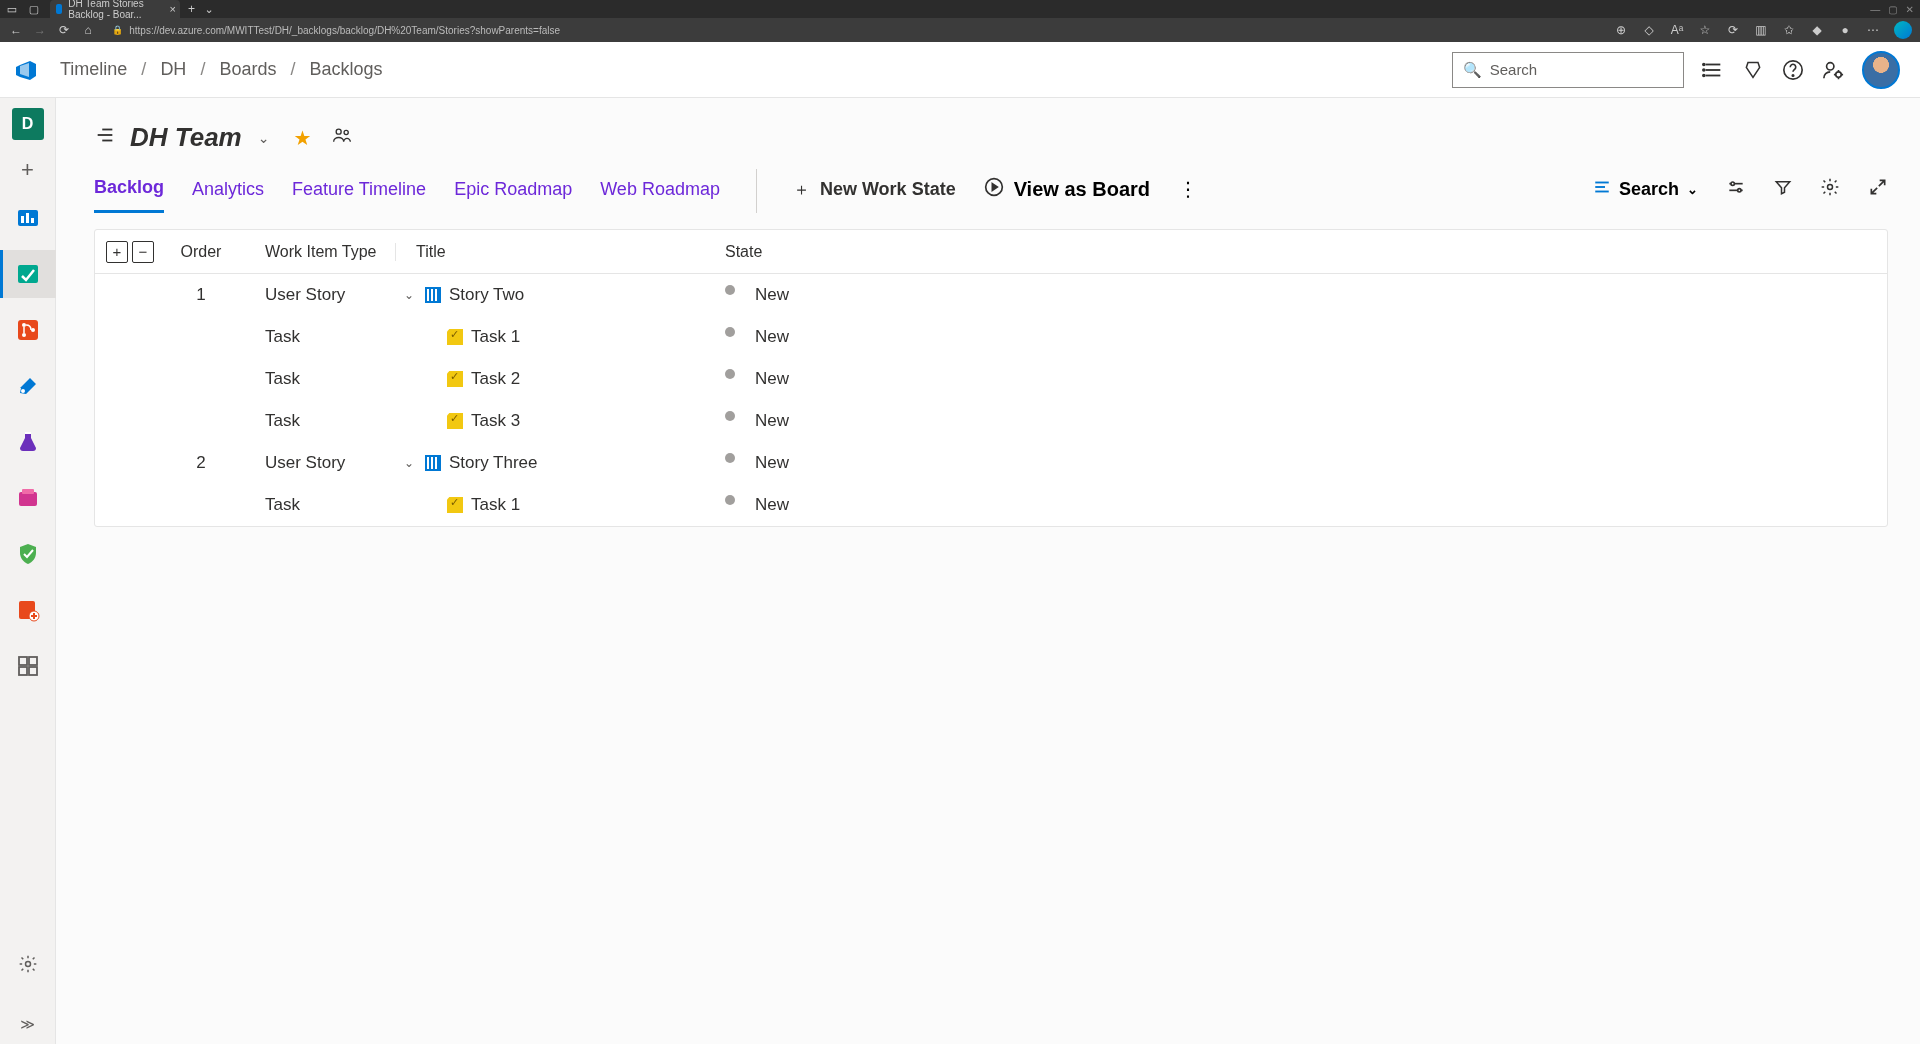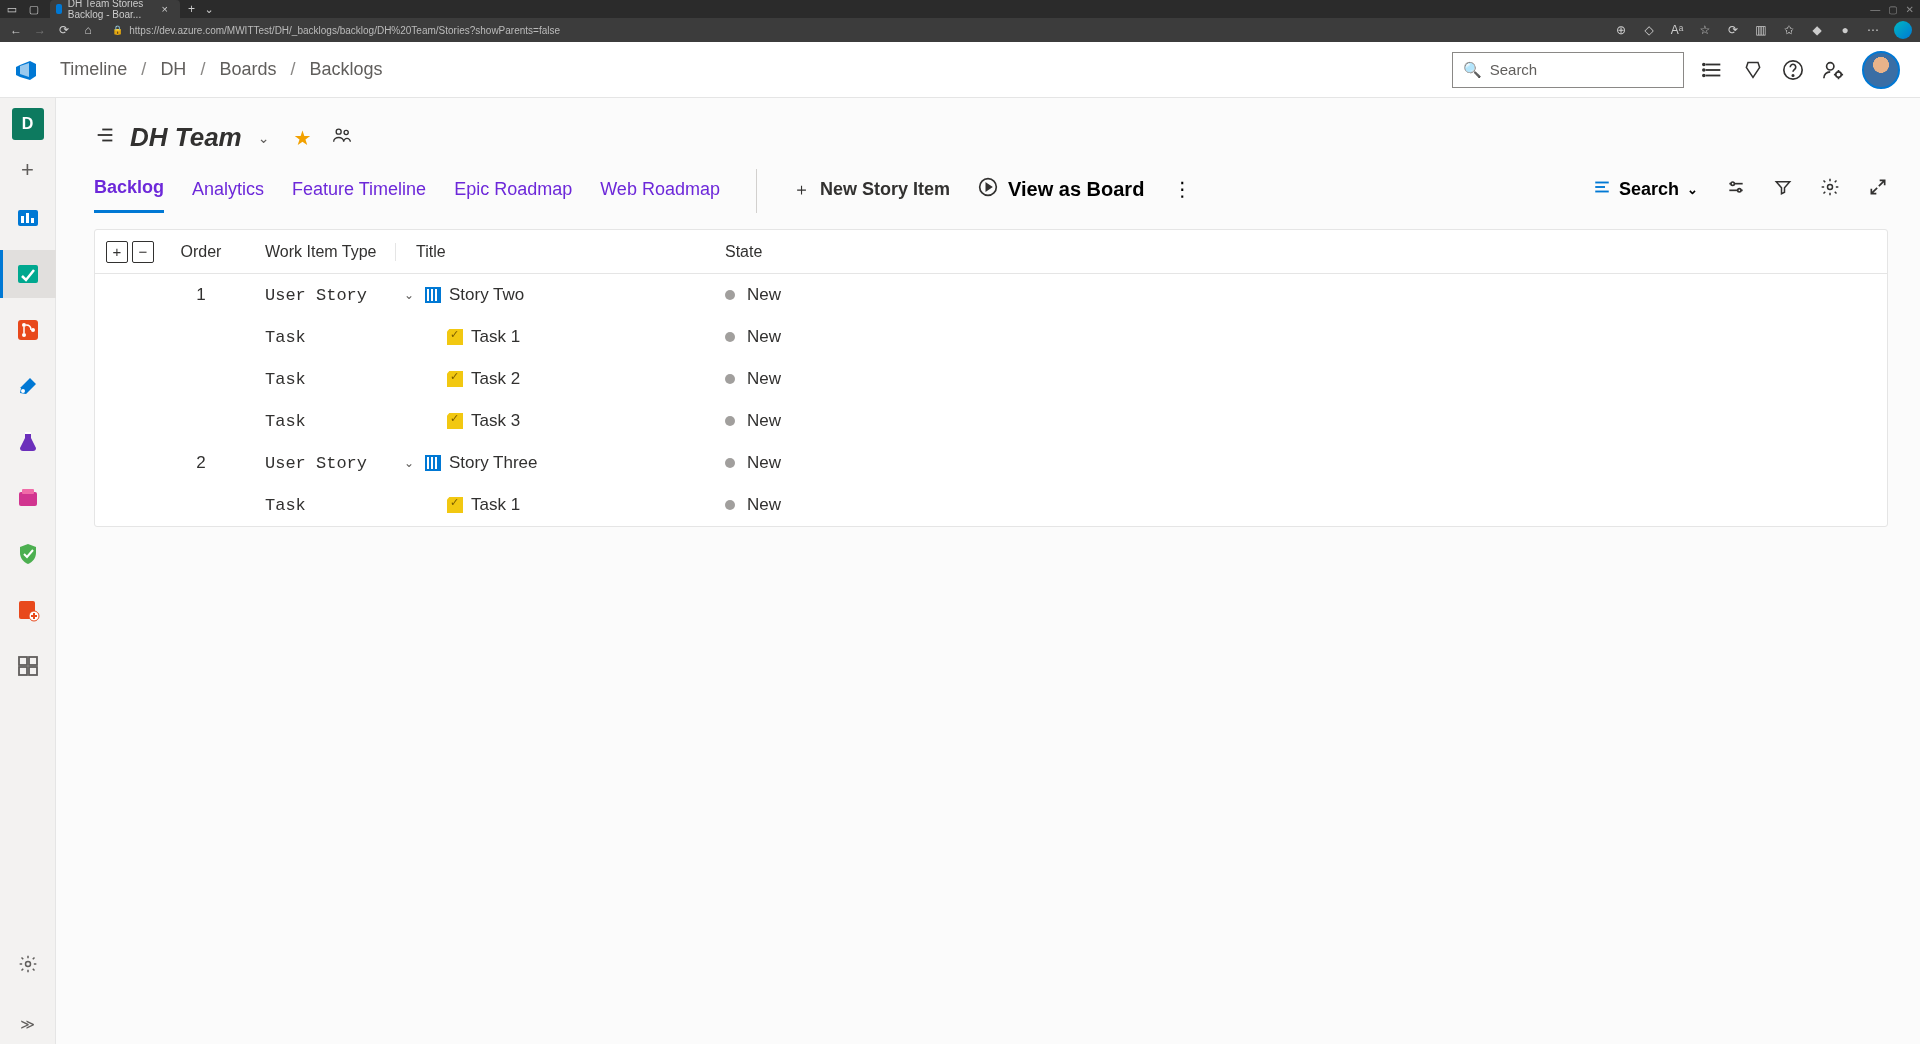--- a/index.html
+++ b/index.html
@@ -2,21 +2,21 @@
 <html><head>
   <meta charset="utf-8">
   <style>
     * { margin: 0; padding: 0; box-sizing: border-box; font-family: "Segoe UI", -apple-system, sans-serif; }
     body { width: 1920px; height: 1044px; overflow: hidden; background: #2b2b2b; }
     
     
     .browser-titlebar { height: 18px; background: #2b2b2b; display: flex; align-items: center; padding: 0 6px; gap: 10px; }
     .tb-icon { width: 12px; height: 12px; display:flex; align-items:center; justify-content:center; color:#ccc; font-size:11px; cursor:pointer; }
     .tab-strip { display:flex; align-items:center; height:18px; }
-    .browser-tab { background:#3c3c3c; height:18px; display:flex; align-items:center; padding:0 12px 0 6px; gap:6px; border-radius:4px 4px 0 0; color:#ccc; font-size:10px; max-width:130px; }
+    .browser-tab { background:#3c3c3c; height:18px; display:flex; align-items:center; padding:0 4px 0 6px; gap:6px; border-radius:4px 4px 0 0; color:#ccc; font-size:10px; max-width:130px; }
     .tab-favicon { width:10px; height:10px; background:#0078d4; border-radius:2px; }
     .tab-close { color:#ccc; font-size:11px; cursor:pointer; }
     .tab-plus { color:#ccc; font-size:12px; padding:0 8px; cursor:pointer; }
     .win-controls { margin-left:auto; display:flex; gap:8px; color:#888; font-size:10px; }
     
     .browser-toolbar { height: 24px; background: #3c3c3c; display: flex; align-items: center; padding: 0 8px; gap: 8px; color: #ccc; }
     .nav-btn { width:16px; height:16px; display:flex; align-items:center; justify-content:center; cursor:pointer; font-size:12px; }
     .url-bar { flex:0 0 auto; display:flex; align-items:center; gap:6px; font-size:10px; color:#bbb; margin-left:8px; }
     .url-bar .lock { font-size:9px; }
     .toolbar-right { margin-left:auto; display:flex; gap:14px; align-items:center; }
@@ -78,27 +78,27 @@
     .col-order { width:110px; text-align:center; padding-right:18px; }
     .col-type { width:130px; }
     .col-title { width:280px; border-left:1px solid #e5e5e5; padding-left:20px; }
     .col-state-spacer { width:40px; border-left:1px solid #e5e5e5; }
     .col-state { width:160px; padding-left:10px; }
     .col-after { flex:1; border-left:1px solid #e5e5e5; }
     
     .grid-row { display:flex; align-items:center; height:42px; font-size:17px; color:#323130; }
     .r-expand { width:60px; }
     .r-order { width:110px; text-align:center; padding-right:18px; }
-    .r-type { width:130px;font-family:Liberation Mono, monospace; }
+    .r-type { width:130px; }
     .r-title { width:280px; display:flex; align-items:center; gap:8px; padding-left:6px; }
     .r-title.child { padding-left:28px; }
     .chev { font-size:12px; color:#605e5c; cursor:pointer; width:16px; text-align:center; }
     .wi-icon { width:16px; height:16px; flex-shrink:0; }
     .r-state-spacer { width:40px; }
-    .r-state { width:160px; display:flex; align-items:center; gap:12px; padding-left:10px; }
+    .r-state { width:160px; display:flex; align-items:flex-start; gap:20px; padding-left:10px; }
     .state-dot { width:10px; height:10px; border-radius:50%; background:#a19f9d; }
     
     .story-icon { background:#0078d4; position:relative; }
     .story-icon::after { content:''; position:absolute; inset:2px; background:repeating-linear-gradient(90deg,#fff 0 2px,#0078d4 2px 4px); }
     .task-icon { background:#f2c811; position:relative; clip-path: polygon(15% 0, 100% 0, 100% 100%, 0 100%, 0 15%); }
     .task-icon::after { content:'✓'; position:absolute; left:3px; top:-1px; font-size:11px; color:#7a5c00; }
   </style>
 </head>
 <body>
 
@@ -304,21 +304,21 @@
 
       <div class="tabs-row">
         <span class="tab active">Backlog</span>
         <span class="tab">Analytics</span>
         <span class="tab">Feature Timeline</span>
         <span class="tab">Epic Roadmap</span>
         <span class="tab">Web Roadmap</span>
         <div class="tab-divider"></div>
         <div class="toolbar-action">
           <span class="action-iconc">＋</span>
-          <span style="font-weight:600">New Story Item</span>
+          <span style="font-weight:600">New Work State</span>
         </div>
         <div class="toolbar-actionction" style="display:flex;align-items:center;gap:10px;font-size:20px;padding-bottom:12px;cursor:pointer">
           <span>
             <svg width="20" height="20" viewBox="0 0 24 24" fill="none" stroke="#323130" stroke-width="2">
                 <circle cx="12" cy="12" r="10"></circle>
                 <path d="M10 8l6 4-6 4V8z" fill="#323130"></path>
               </svg>
           </span>
           <span style="font-weight:600">View as Board</span>
         </div>

